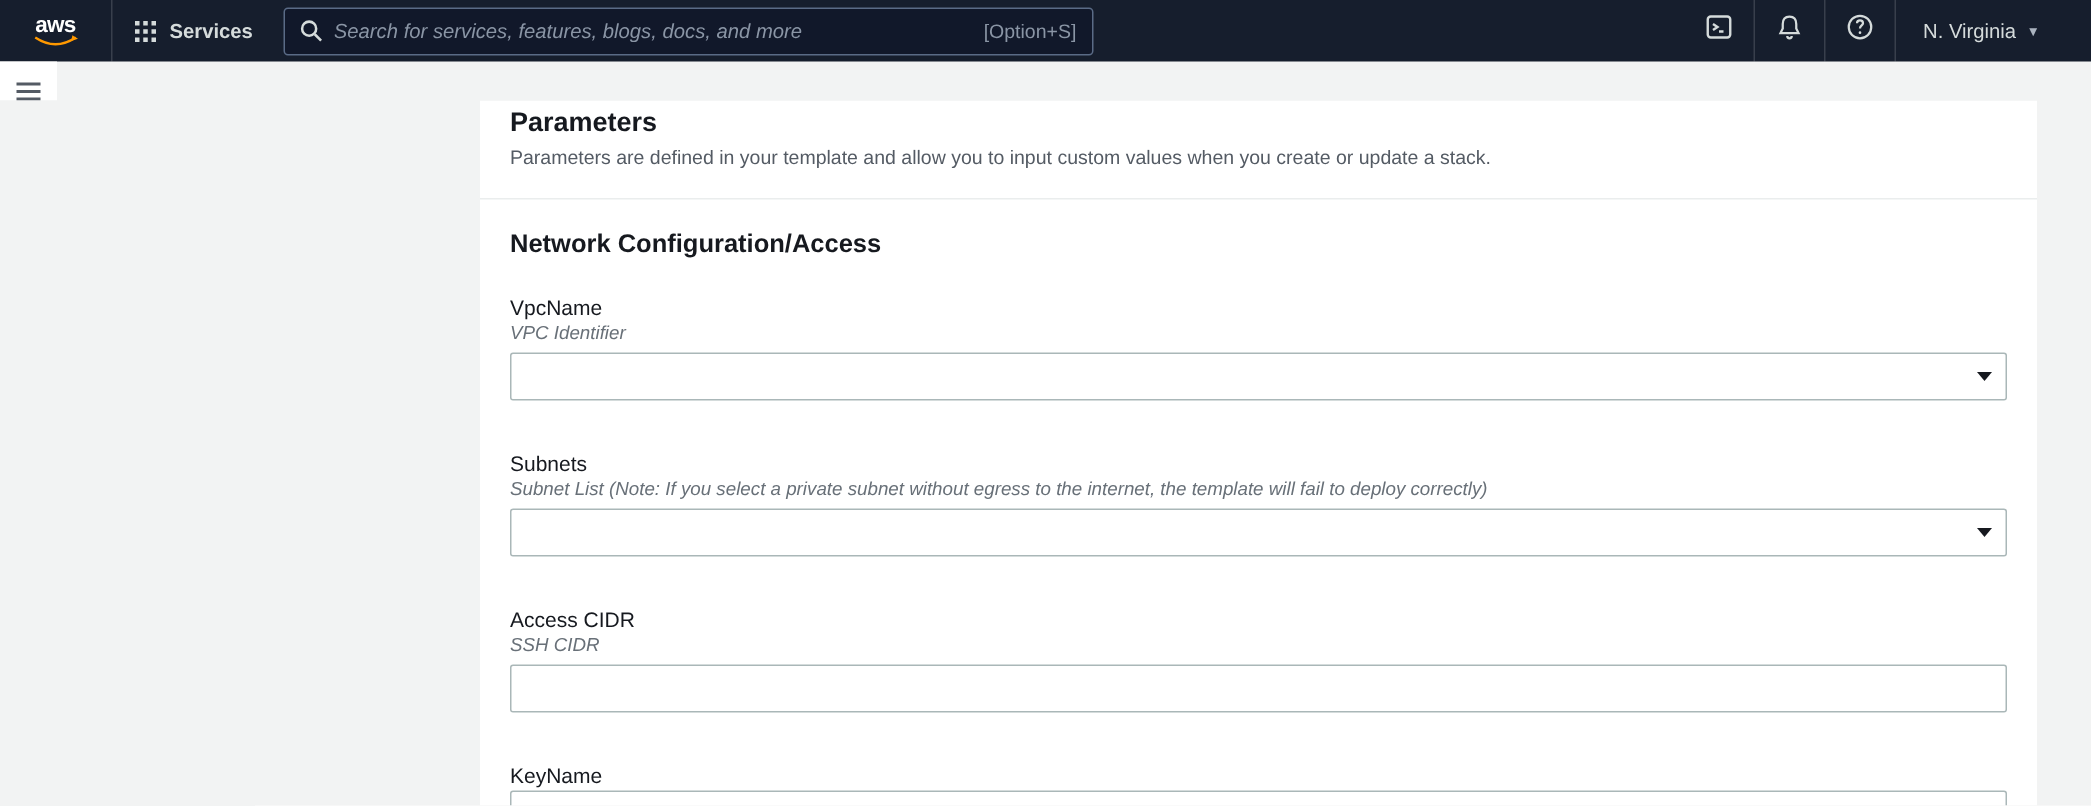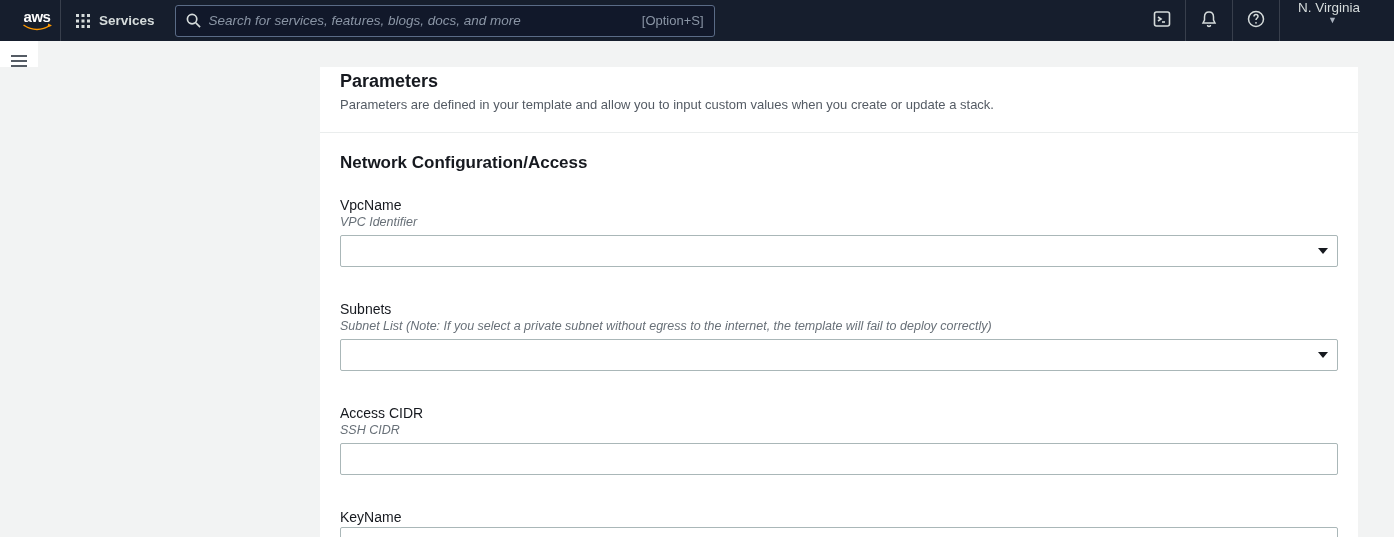--- a/index.html
+++ b/index.html
@@ -17,21 +17,21 @@
     
     
     .top-nav {
       background: #161e2d;
       height: 41px;
       display: flex;
       align-items: center;
       padding: 0 16px 0 0;
     }
     .logo-box {
-      padding: 0 8px 0 22px;
+      padding: 0 22px 0 22px;
       height: 100%;
       display: flex;
       align-items: center;
       border-right: 1px solid rgba(255,255,255,0.15);
     }
     .aws-logo {
       display: flex;
       flex-direction: column;
       align-items: center;
       line-height: 1;
@@ -119,21 +119,20 @@
     .nav-icon-btn.first { border-left: none; }
     .region-btn {
       padding: 0 18px;
       height: 100%;
       display: flex;
       align-items: center;
       color: #d5dbdb;
       font-size: 13.5px;
       cursor: pointer;
       border-left: 1px solid rgba(255,255,255,0.15);
-      flex-direction: column;
     }
     .caret {
       margin-left: 7px;
       font-size: 9px;
       color: #aab3bf;
     }
     
     
     .body-row {
       display: flex;

